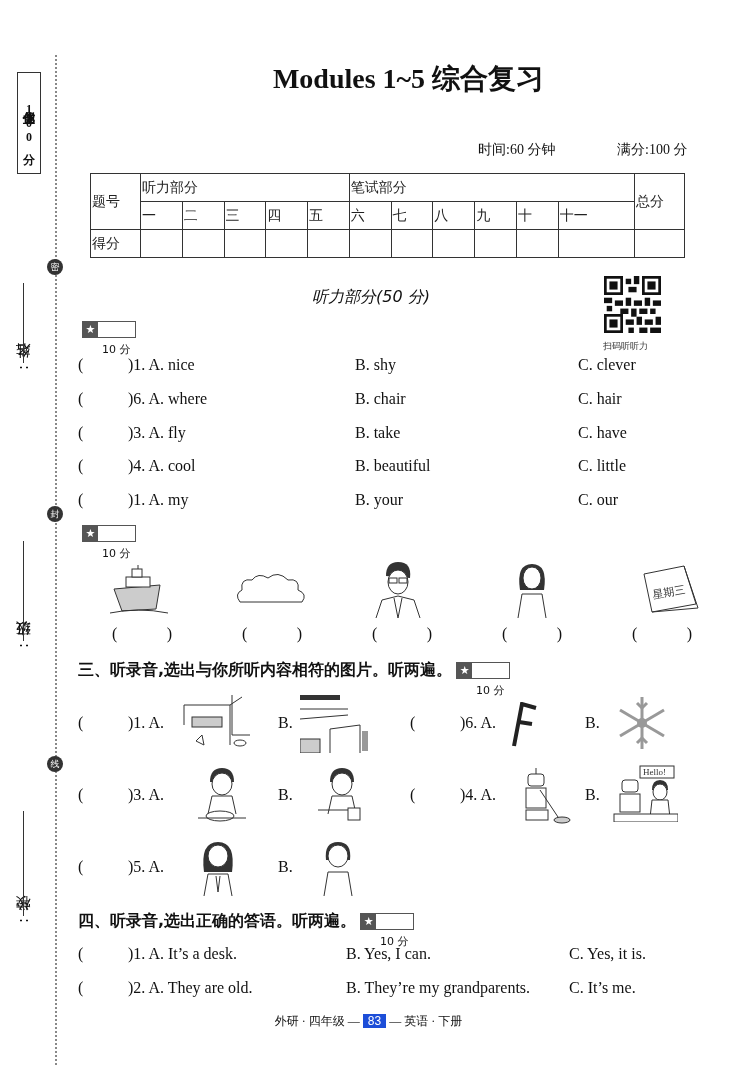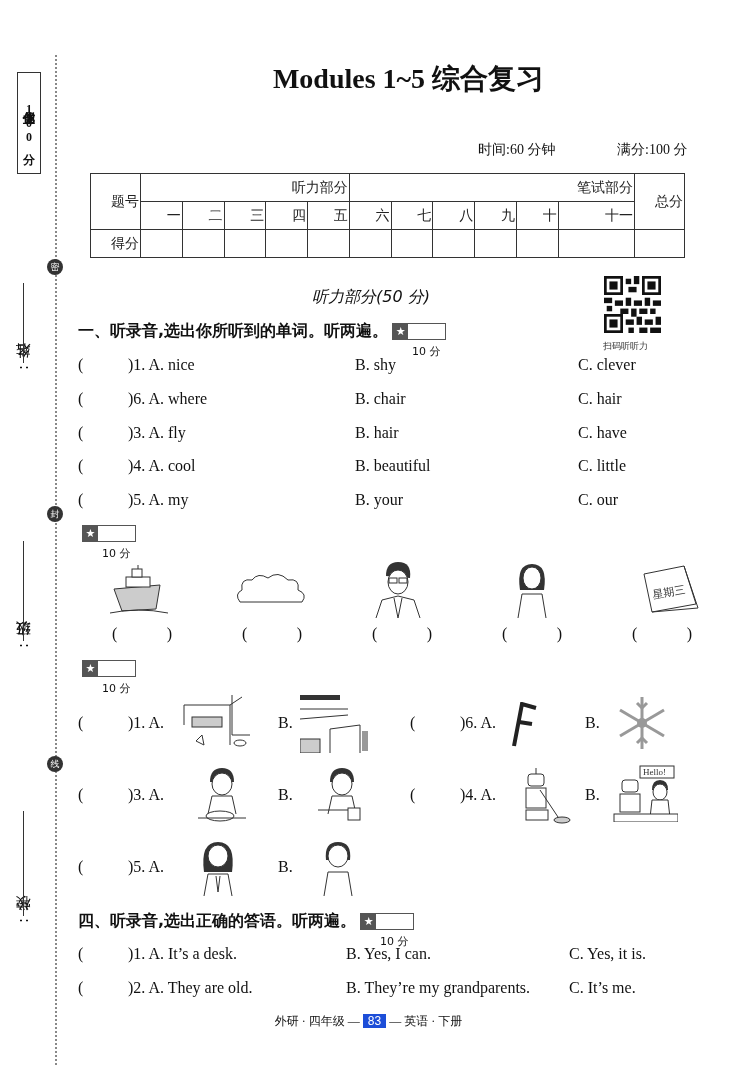--- a/index.html
+++ b/index.html
@@ -17,21 +17,21 @@
           display:flex; align-items:center; justify-content:center; left:47px; }
   .vfield { left:14px; writing-mode:vertical-rl; transform:rotate(180deg); font-size:15px; display:flex; align-items:center; }
   .vfield .line { display:inline-block; width:1px; background:#333; margin-top:2px; }
 
   
   .title { left:0; width:737px; top:60px; text-align:center; font-size:28px; font-weight:bold;padding-left:40px; }
   .meta { top:141px; font-size:14px; }
 
   
   table.score { position:absolute; left:90px; top:173px; width:595px; border-collapse:collapse; font-size:14px; }
-  table.score td { border:1px solid #333; text-align:right; height:25px; color:#222; }
+  table.score td { border:1px solid #333; text-align:left; height:25px; color:#222; }
   table.score td.lbl { width:47px; }
 
   .section-head { left:312px; top:287px; font-size:16px;font-style:italic; }
   .qr { left:604px; top:276px; width:57px; height:57px; }
   .qr-cap { left:603px; top:340px; font-size:9px; color:#333; }
 
   .q-title { left:78px; font-size:16px; font-weight:bold; display:flex; align-items:center; white-space:nowrap; }
   .badge { display:inline-flex; align-items:center; margin-left:4px; border:1px solid #555; height:15px; font-size:11px; font-weight:normal; }
   .badge .star { background:#555; color:#fff; width:15px; height:15px; display:flex; align-items:center; justify-content:center; font-size:11px; }
   .badge .pts { padding:0 4px;margin-top:40px; }
@@ -146,31 +146,30 @@
       <rect x="15" y="16" width="3" height="2"></rect>
       <rect x="19" y="15" width="2" height="3"></rect>
     <rect x="9" y="19" width="2" height="2"></rect>
       <rect x="13" y="19" width="3" height="2"></rect>
       <rect x="17" y="19" width="4" height="2"></rect>
   </g>
 </svg>
 <div class="abs qr-cap">扫码听听力</div>
 
 <div class="abs q-title sans" style="top:321px">
-  <span>一、听录音,选出你所听到的单词。听两遍。</span>
   <span class="badge">
       <span class="star">★</span>
       <span class="pts">10 分</span>
     </span>
 </div>
 <div class="abs row" style="top:356px"><span class="paren">(</span><span>)1. A. nice</span><span class="colB">B. shy</span><span class="colC">C. clever</span></div>
 <div class="abs row" style="top:390px"><span class="paren">(</span><span>)6. A. where</span><span class="colB">B. chair</span><span class="colC">C. hair</span></div>
-<div class="abs row" style="top:424px"><span class="paren">(</span><span>)3. A. fly</span><span class="colB">B. hair</span><span class="colC">C. have</span></div>
+<div class="abs row" style="top:424px"><span class="paren">(</span><span>)3. A. fly</span><span class="colB">B. take</span><span class="colC">C. have</span></div>
 <div class="abs row" style="top:457px"><span class="paren">(</span><span>)4. A. cool</span><span class="colB">B. beautiful</span><span class="colC">C. little</span></div>
-<div class="abs row" style="top:491px"><span class="paren">(</span><span>)5. A. my</span><span class="colB">B. your</span><span class="colC">C. our</span></div>
+<div class="abs row" style="top:491px"><span class="paren">(</span><span>)1. A. my</span><span class="colB">B. your</span><span class="colC">C. our</span></div>
 
 <div class="abs q-title sans" style="top:525px">
   <span class="badge">
       <span class="star">★</span>
       <span class="pts">10 分</span>
     </span>
 </div>
 <svg class="pic" style="left:108px;top:563px" width="62" height="52" viewBox="0 0 62 52">
   <path d="M6 26 L52 22 L48 46 L14 48 Z" fill="#ccc" stroke="#333"></path>
   <rect x="18" y="14" width="24" height="10" fill="#fff" stroke="#333"></rect>
@@ -214,20 +213,21 @@
 <div class="pic-paren" style="left:502px">
     <span>(</span>
     <span>)</span>
   </div>
 <div class="pic-paren" style="left:632px">
     <span>(</span>
     <span>)</span>
   </div>
 
 <div class="abs q-title sans" style="top:660px">
+  <span>三、听录音,选出与你所听内容相符的图片。听两遍。</span>
   <span class="badge">
       <span class="star">★</span>
       <span class="pts">10 分</span>
     </span>
 </div>
 
 <div class="abs row" style="top:714px;width:300px"><span class="paren">(</span><span>)1. A.</span><span style="position:absolute;left:200px">B.</span></div>
 <svg class="pic" style="left:182px;top:695px" width="70" height="58" viewBox="0 0 70 58">
   <path d="M2 10 L48 10 L48 50 M2 10 L2 30 M48 10 L60 2" fill="none" stroke="#333"></path>
     <rect x="10" y="22" width="30" height="10" fill="#ccc" stroke="#333"></rect>

